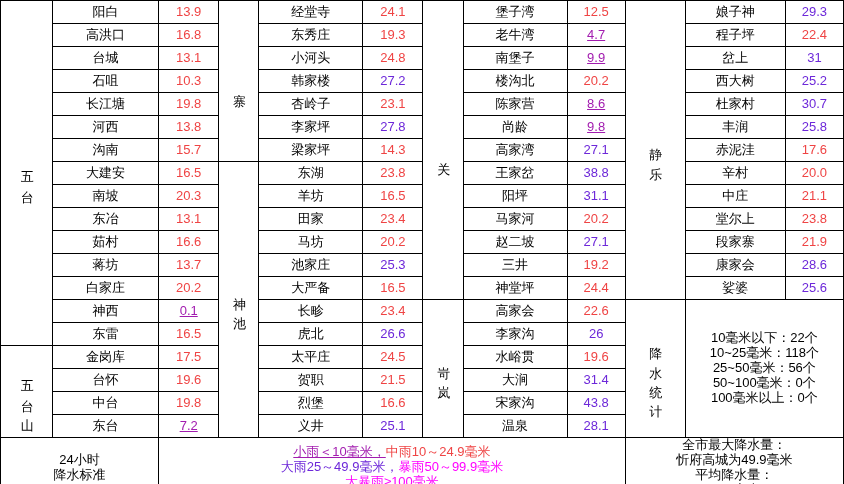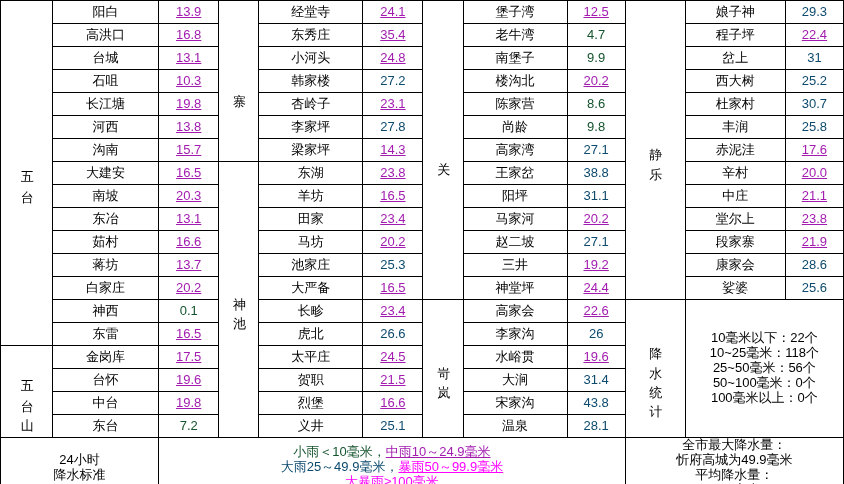--- a/index.html
+++ b/index.html
@@ -48,24 +48,24 @@
     letter-spacing: 1px;
   }
   .vtext {
     display: inline-block;
     writing-mode: vertical-rl;
     text-orientation: upright;
     letter-spacing: 2px;
     line-height: 1.1;
   }
   
-  .c-light  { color: #14532d; }      
-  .c-mid    { color: #a21caf; text-decoration: underline; }      
-  .c-heavy  { color: #0c4a6e; }      
-  .c-storm  { color: #ff00ff; text-decoration: underline; }
+  .c-light  { color: #a21caf; text-decoration: underline; }      
+  .c-mid    { color: #ef4444; }      
+  .c-heavy  { color: #6d28d9; }      
+  .c-storm  { color: #ff00ff; }
 
   td.legend {
     font-size: 14px;
     line-height: 1.55;
     padding: 3px 4px;
   }
   td.stats {
     font-size: 13px;
     line-height: 1.5;
     text-align: left;
@@ -114,21 +114,21 @@
           <td class="name">堡子湾</td>
           <td class="val c-mid">12.5</td>
           <td class="region" rowspan="13"><span class="vtext">静 乐</span></td>
           <td class="name">娘子神</td>
           <td class="val c-heavy">29.3</td>
         </tr>
         <tr>
           <td class="name">高洪口</td>
           <td class="val c-mid">16.8</td>
           <td class="name">东秀庄</td>
-          <td class="val c-mid">35.4</td>
+          <td class="val c-mid">19.3</td>
           <td class="name">老牛湾</td>
           <td class="val c-light">4.7</td>
           <td class="name">程子坪</td>
           <td class="val c-mid">22.4</td>
         </tr>
         <tr>
           <td class="name">台城</td>
           <td class="val c-mid">13.1</td>
           <td class="name">小河头</td>
           <td class="val c-mid">24.8</td>

